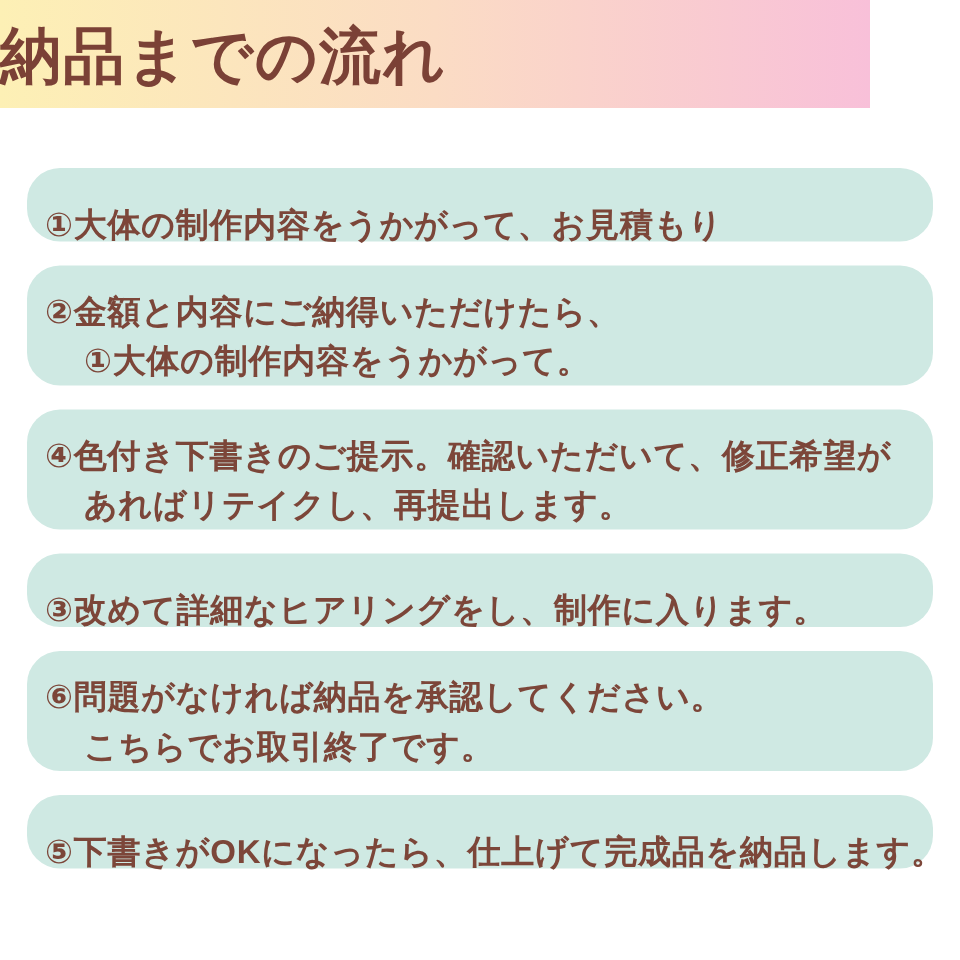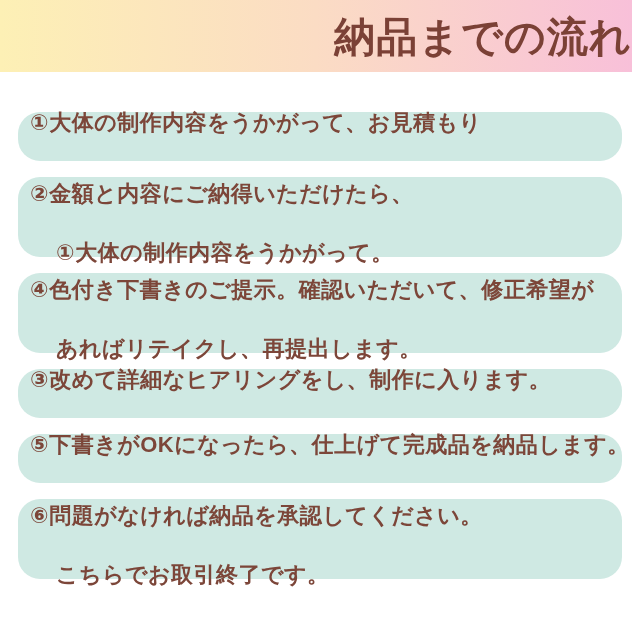--- a/index.html
+++ b/index.html
@@ -7,54 +7,54 @@
     padding: 0;
   }
   body {
     width: 640px;
     height: 640px;
     background: #ffffff;
     overflow: hidden;
     font-family: "Liberation Sans", "DejaVu Sans", sans-serif;
   }
   .header-banner {
-    width: 632px;
+    width: 580px;
     height: 72px;
     background: linear-gradient(90deg, #fdf0b5 0%, #fbdcc4 50%, #f8c0d9 100%);
     display: flex;
     align-items: center;
-    justify-content: flex-end;
+    justify-content: flex-start;
   }
   .page-title {
     color: #7b4136;
     font-size: 41px;
     font-weight: bold;
     letter-spacing: 1px;
     line-height: 1;
     padding-top: 2px;
   }
   .steps {
     margin-top: 40px;
   }
   .step {
     margin: 0 18px 16px 18px;
     background: #cfe9e3;
     border-radius: 22px;
     box-sizing: border-box;
     padding: 0 10px 0 12px;
     display: flex;
     flex-direction: column;
-    justify-content: flex-start;
+    justify-content: flex-end;
     color: #7c4639;
     font-weight: bold;
     font-size: 22px;
     letter-spacing: 0.5px;
   }
   .step.one { height: 49px; }
-  .step.two { height: 80px; gap: 26px; }
+  .step.two { height: 80px; }
   .step .line {
     white-space: nowrap;
     line-height: 33px;
     display: block;
   }
   .step.one .line { line-height: 1; }
   .step .line.indent { padding-left: 26px; }
 </style>
 </head>
 <body>
@@ -76,22 +76,22 @@
 
   <div class="step two">
     <span class="line">④色付き下書きのご提示。確認いただいて、修正希望が</span>
     <span class="line indent">あればリテイクし、再提出します。</span>
   </div>
 
   <div class="step one">
     <span class="line">③改めて詳細なヒアリングをし、制作に入ります。</span>
   </div>
 
-  <div class="step one">
-    <span class="line">⑤下書きがOKになったら、仕上げて完成品を納品します。</span>
-  </div>
-
   <div class="step two">
     <span class="line">⑥問題がなければ納品を承認してください。</span>
     <span class="line indent">こちらでお取引終了です。</span>
   </div>
 
+  <div class="step one">
+    <span class="line">⑤下書きがOKになったら、仕上げて完成品を納品します。</span>
+  </div>
+
 </div>
 
 </body></html>

